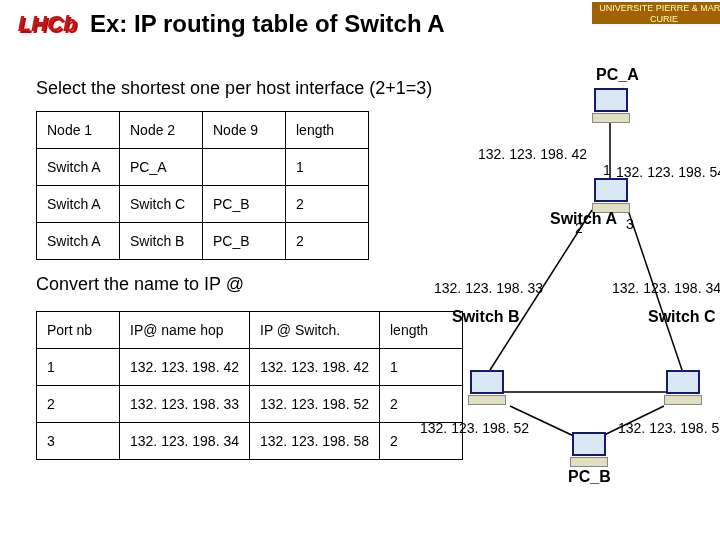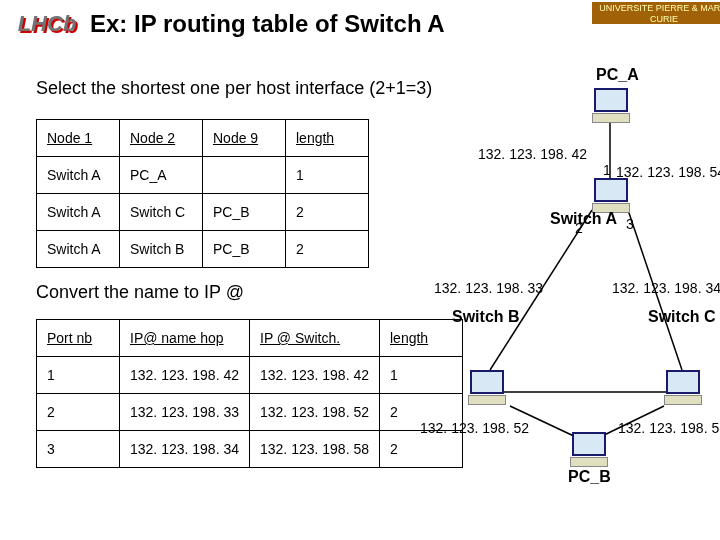--- a/index.html
+++ b/index.html
@@ -21,21 +21,21 @@
   .logo-left {
     position: absolute;
     left: 4px;
     top: 4px;
     width: 86px;
     height: 40px;
     background: #fff;
     font-weight: bold;
     font-style: italic;
     font-size: 22px;
-    color: #737373;
+    color: #b91c1c;
     display: flex;
     align-items: center;
     justify-content: center;
     text-shadow: 2px 2px 0 #cc0000;
   }
   .title {
     flex: 1;
     text-align: left;
     font-size: 24px;
     font-weight: bold;
@@ -64,37 +64,37 @@
     width: 124px;
     height: 20px;
     font-size: 12px;
     color: #00008b;
     text-align: center;
   }
   .logo-right .samovar b { color:#c00; }
   .logo-right .samovar .grey { font-size:7px; color:#777; display:block; line-height:6px; }
 
   .subtitle {
-    margin: 30px 0 20px 36px;
+    margin: 30px 0 12px 36px;
     font-size: 18px;
   }
 
   table.rt {
     border-collapse: collapse;
     margin-left: 36px;
     font-size: 14px;
   }
   table.rt th, table.rt td {
     border: 1.5px solid #000;
     padding: 6px 10px;
     min-width: 62px;
     text-align: left;
     height: 24px;
   }
-  table.rt th { font-weight: normal; text-decoration: underline; }
+  table.rt th { font-weight: normal; }
 
   .convert {
     margin: 14px 0 16px 36px;
     font-size: 18px;
   }
 
   
   .diag {
     position: absolute;
     left: 420px;

